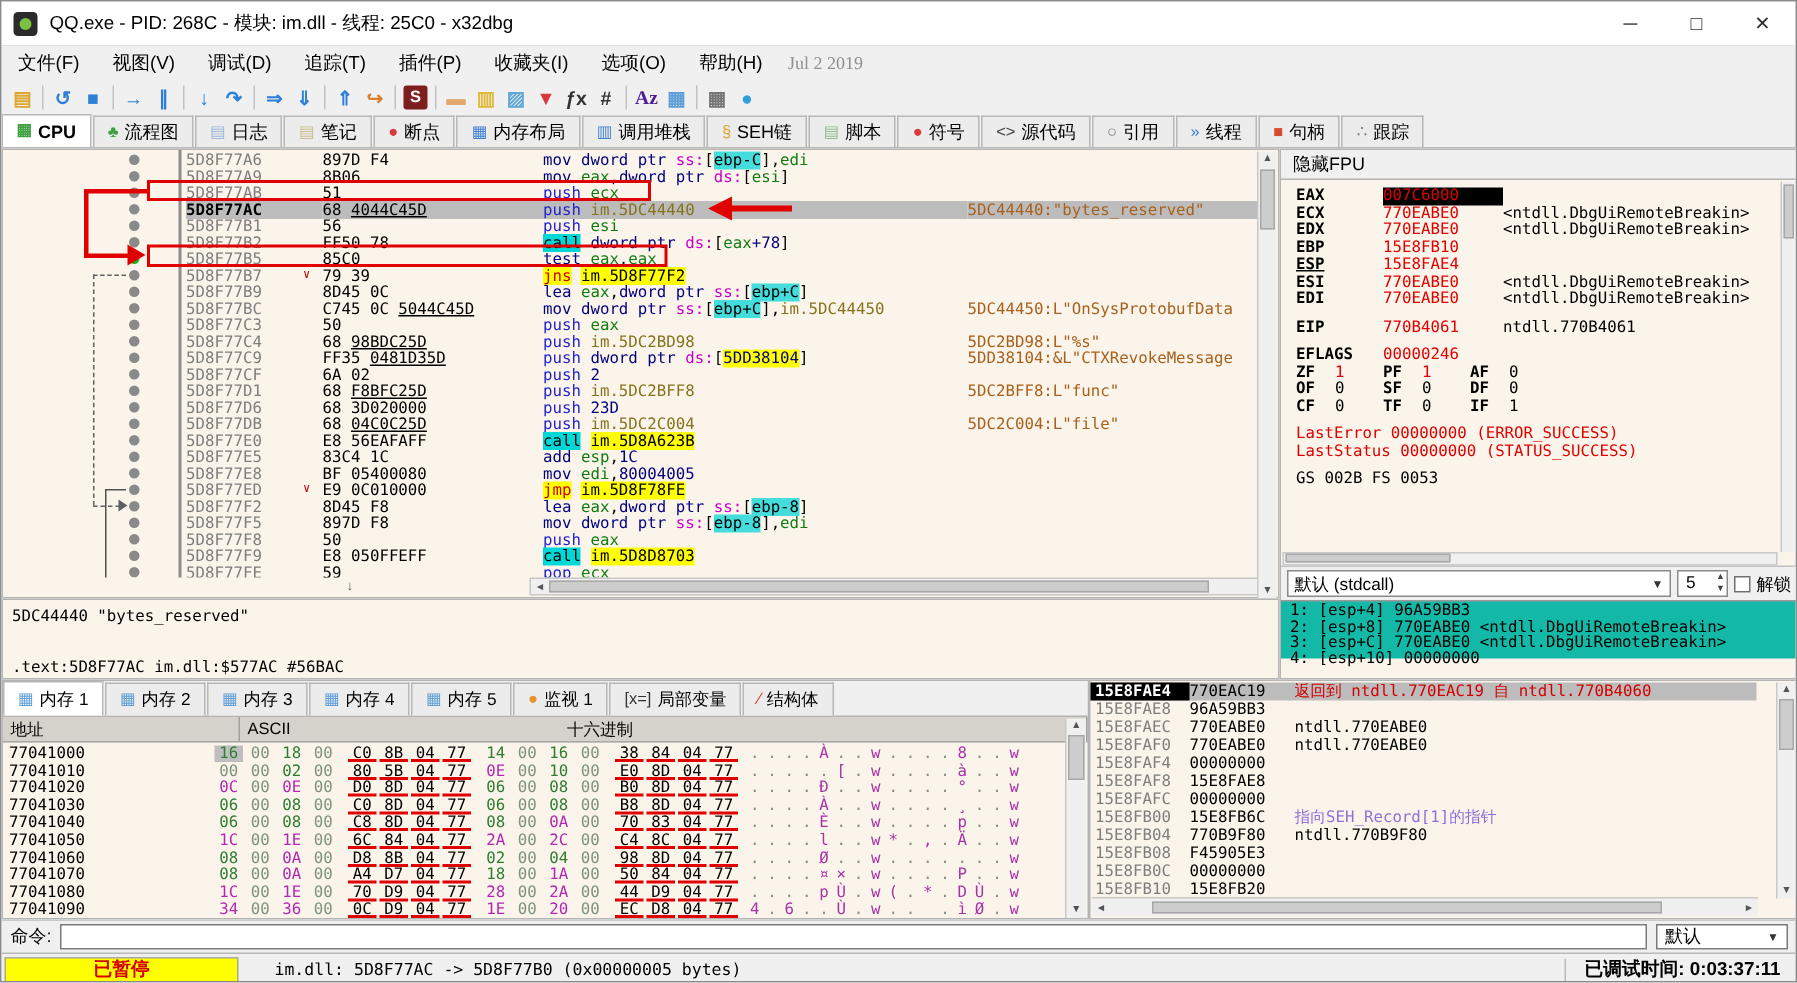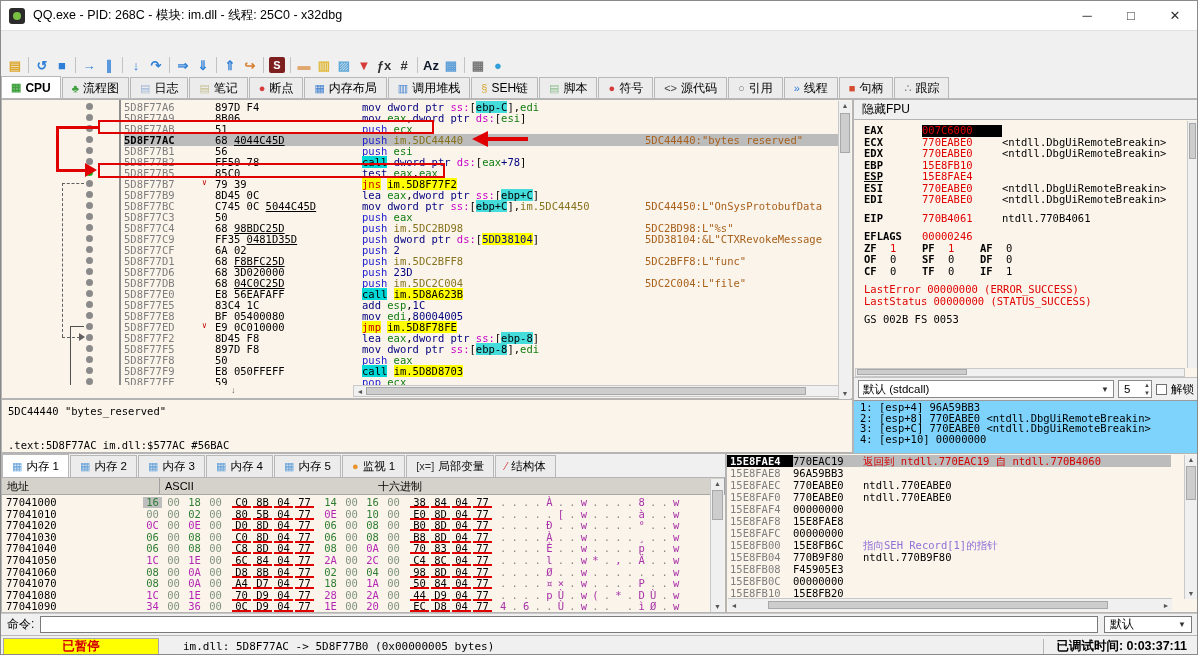--- a/index.html
+++ b/index.html
@@ -73,21 +73,21 @@
 .f-v.red{color:#E00000}
 .r-red{color:#E00000}
 .regvscroll{position:absolute;right:1px;top:21px;width:10px;height:247px;background:#F0F0F0;border-left:1px solid #C8C8C8}
 .reghscroll{position:absolute;left:1px;top:268px;width:330px;height:9px;background:#F0F0F0;border:1px solid #C8C8C8}
 .convbar{position:absolute;left:0;top:277px;width:344px;height:23px;background:#F0F0F0;border-top:1px solid #C2C2C2;display:flex;align-items:center;padding:0 4px;gap:4px}
 .combo{flex:1;height:18px;background:#FFF;border:1px solid #8A8A8A;display:flex;align-items:center;padding:0 4px;font-size:11.5px}
 .combo .arr{margin-left:auto;font-size:8px;color:#333}
 .spin{width:34px;height:18px;background:#FFF;border:1px solid #8A8A8A;display:flex;align-items:center;padding-left:5px;font-size:11.5px;position:relative}
 .spin .arrs{position:absolute;right:1px;top:0;font-size:6px;line-height:8px;color:#444;text-align:center}
 .chk{width:11px;height:11px;background:#FFF;border:1px solid #707070}
-#args{position:absolute;left:0;top:300px;width:344px;height:53px;background:#7dd3fc;border-top:1px solid #9A9A9A;font:10.5px "DejaVu Sans Mono",monospace;line-height:10.6px;padding:1px 0 12px 6px;white-space:pre}
+#args{position:absolute;left:0;top:300px;width:344px;height:39px;background:#14b8a6;border-top:1px solid #9A9A9A;font:10.5px "DejaVu Sans Mono",monospace;line-height:10.6px;padding:1px 0 12px 6px;white-space:pre}
 
 #infobox div{padding-left:6px}
 
 .dumptabs{height:24px;display:flex;align-items:flex-end;background:#F0F0F0;border-bottom:1px solid #B4B4B4}
 .dtab{display:flex;align-items:center;gap:4px;height:22px;padding:0 9px;border:1px solid #B8B8B8;border-bottom:none;background:#ECECEC;font-size:11.5px;margin-right:1px}
 .dtab.sel{background:#FFFFFF;height:23px}
 .dumphead{height:17px;display:flex;background:#D4D2CA;border-bottom:1px solid #A8A8A8;font-size:11px;align-items:center}
 .dh{border-right:1px solid #A0A0A0;height:100%;display:flex;align-items:center;padding-left:5px}
 #dumpbody{position:absolute;left:0;top:42px;width:710px;height:116px;font:10.5px "DejaVu Sans Mono",monospace;line-height:11.6px;padding:1px 0 0 4px;white-space:pre}
 .du-addr{display:inline-block;width:137px;color:#000}
@@ -134,20 +134,31 @@
   <div class="titlebar">
     <span class="appicon"></span>
     <span class="title-text">QQ.exe - PID: 268C - 模块: im.dll - 线程: 25C0 - x32dbg</span>
     <span class="winbtns">
       <span class="winbtn">─</span>
       <span class="winbtn">□</span>
       <span class="winbtn">✕</span>
     </span>
   </div>
 
+  <div class="menubar" id="menubar">
+      <span class="menuitem">文件(F)</span>
+      <span class="menuitem">视图(V)</span>
+      <span class="menuitem">调试(D)</span>
+      <span class="menuitem">追踪(T)</span>
+      <span class="menuitem">插件(P)</span>
+      <span class="menuitem">收藏夹(I)</span>
+      <span class="menuitem">选项(O)</span>
+      <span class="menuitem">帮助(H)</span>
+      <span class="menudate">Jul 2 2019</span>
+    </div>
 
   <div class="toolbar" id="toolbar">
       <span class="tbicon" style="color: rgb(221, 167, 46);">▤</span>
       <span class="tbsep"></span>
       <span class="tbicon" style="color: rgb(46, 127, 214);">↺</span>
       <span class="tbicon" style="color: rgb(46, 127, 214);">■</span>
       <span class="tbsep"></span>
       <span class="tbicon" style="color: rgb(46, 127, 214);">→</span>
       <span class="tbicon" style="color: rgb(46, 127, 214);">∥</span>
       <span class="tbsep"></span>
@@ -164,21 +175,21 @@
         <span class="scylla">S</span>
       </span>
       <span class="tbsep"></span>
       <span class="tbicon" style="color: rgb(226, 167, 111);">▬</span>
       <span class="tbicon" style="color: rgb(224, 185, 58);">▥</span>
       <span class="tbicon" style="color: rgb(95, 168, 216);">▨</span>
       <span class="tbicon" style="color: rgb(214, 58, 58);">▼</span>
       <span class="tbicon" style="color: rgb(51, 51, 51);">ƒx</span>
       <span class="tbicon" style="color: rgb(51, 51, 51);">#</span>
       <span class="tbsep"></span>
-      <span class="tbicon" style="color: #0f172a;">Az</span>
+      <span class="tbicon" style="color: #4c1d95; font-family: Liberation Serif, serif;">Az</span>
       <span class="tbicon" style="color: rgb(95, 159, 216);">▦</span>
       <span class="tbsep"></span>
       <span class="tbicon" style="color: rgb(119, 119, 119);">▦</span>
       <span class="tbicon" style="color: rgb(46, 159, 216);">●</span>
     </div>
 
   <div class="tabbar" id="tabbar">
       <div class="tab sel">
         <span class="tico" style="color: rgb(63, 160, 63);">▦</span>
         <span>CPU</span>

